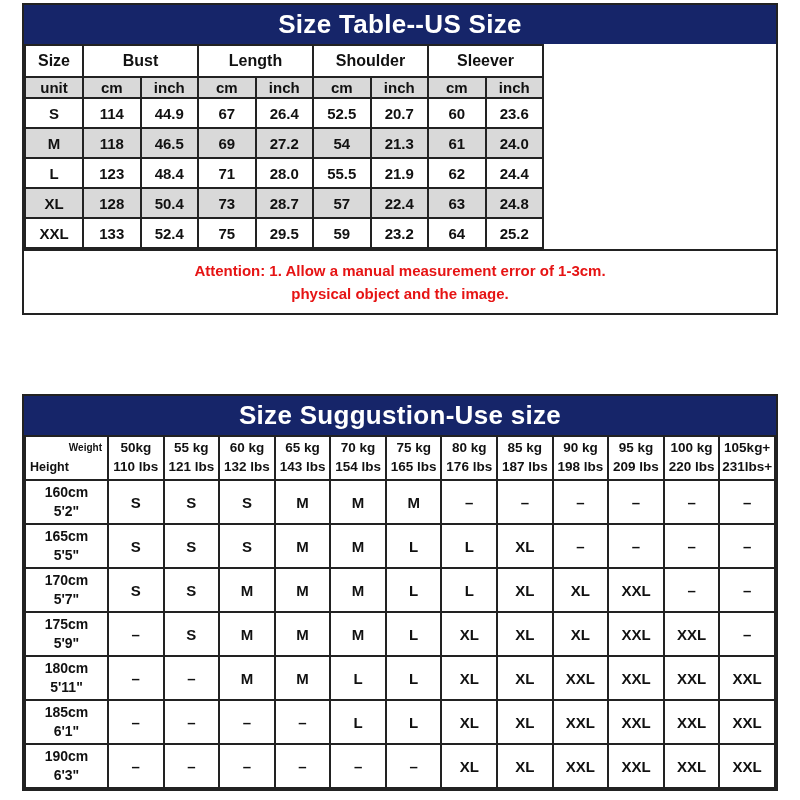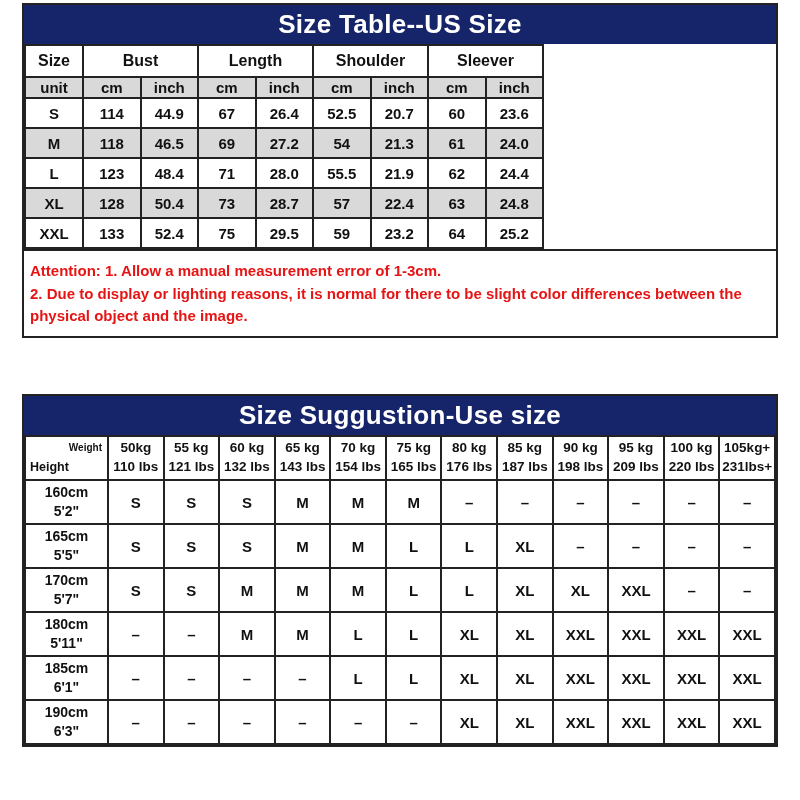--- a/index.html
+++ b/index.html
@@ -31,21 +31,21 @@
     padding:0;font-size:15px;height:30px;
   }
   .size-table .st-col{height:32px;font-size:16px;}
   .size-table .st-unit{height:21px;}
   tr.row-gray th, tr.row-gray td{background:var(--rowgray);}
   .diagram{flex:1 1 auto;border-left:2px solid var(--border);position:relative;background:#fff;}
   .diagram svg{position:absolute;left:0;top:0;width:100%;height:100%;}
   .diagram text{font-family:inherit;font-weight:normal;fill:#222;font-size:11px;}
   .attention{
     border-top:2px solid var(--border);color:var(--red);
-    font-size:15px;line-height:1.5;padding:9px 6px 8px;
+    text-align:center;font-size:15px;line-height:1.5;padding:9px 6px 8px;
   }
   .sg-table{width:100%;table-layout:fixed;}
   .sg-table th,.sg-table td{
     border:2px solid var(--border);text-align:center;vertical-align:middle;
     padding:0;height:44px;background:#fff;
   }
   .sg-headrow th{font-size:13.5px;line-height:1.4;}
   .sg-h{font-size:14px;line-height:1.35;}
   .sg-cell{font-size:15px;}
   .v-s{background:#f1f1f1;}
@@ -199,21 +199,20 @@
           <g transform="translate(179,92) rotate(68)">
             <rect x="-24" y="-8" width="48" height="15" fill="#fff"></rect>
             <text x="0" y="4" text-anchor="middle">Sleeve</text>
           </g>
         </svg>
       </div>
     </div>
 
     <div class="attention">
       <div>Attention: 1. Allow a manual measurement error of 1-3cm.</div>
-      <div>2. Due to display or lighting reasons, it is normal for there to be slight color differences between the</div>
       <div>physical object and the image.</div>
     </div>
   </div>
 
   <div class="section" id="bottom-section">
     <div class="title-bar">Size Suggustion-Use size</div>
     <table class="sg-table">
       <colgroup>
         <col style="width:83px">
           <col>
@@ -335,20 +334,38 @@
             <td class="sg-cell v-l">L</td>
             <td class="sg-cell v-l">L</td>
             <td class="sg-cell v-xl">XL</td>
             <td class="sg-cell v-xl">XL</td>
             <td class="sg-cell v-xxl">XXL</td>
             <td class="sg-cell v-dash">–</td>
             <td class="sg-cell v-dash">–</td>
           </tr>
           <tr>
             <th class="sg-h">
+              <div>175cm</div>
+              <div>5'9"</div>
+            </th>
+            <td class="sg-cell v-dash">–</td>
+            <td class="sg-cell v-s">S</td>
+            <td class="sg-cell v-m">M</td>
+            <td class="sg-cell v-m">M</td>
+            <td class="sg-cell v-m">M</td>
+            <td class="sg-cell v-l">L</td>
+            <td class="sg-cell v-xl">XL</td>
+            <td class="sg-cell v-xl">XL</td>
+            <td class="sg-cell v-xl">XL</td>
+            <td class="sg-cell v-xxl">XXL</td>
+            <td class="sg-cell v-xxl">XXL</td>
+            <td class="sg-cell v-dash">–</td>
+          </tr>
+          <tr>
+            <th class="sg-h">
               <div>180cm</div>
               <div>5'11"</div>
             </th>
             <td class="sg-cell v-dash">–</td>
             <td class="sg-cell v-dash">–</td>
             <td class="sg-cell v-m">M</td>
             <td class="sg-cell v-m">M</td>
             <td class="sg-cell v-l">L</td>
             <td class="sg-cell v-l">L</td>
             <td class="sg-cell v-xl">XL</td>

